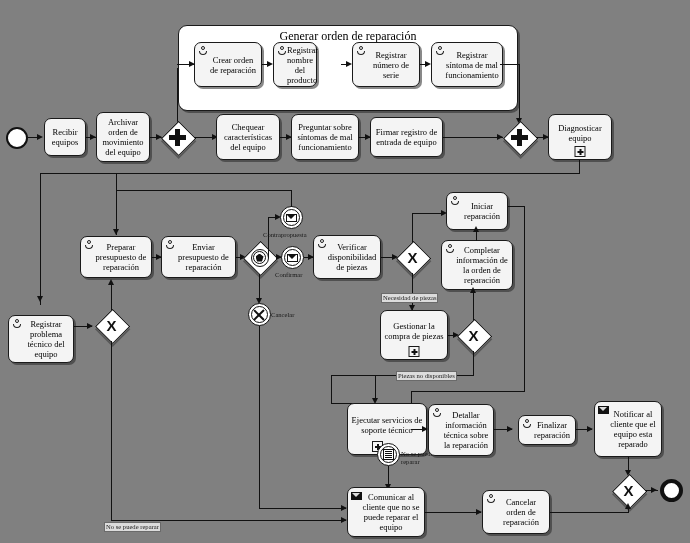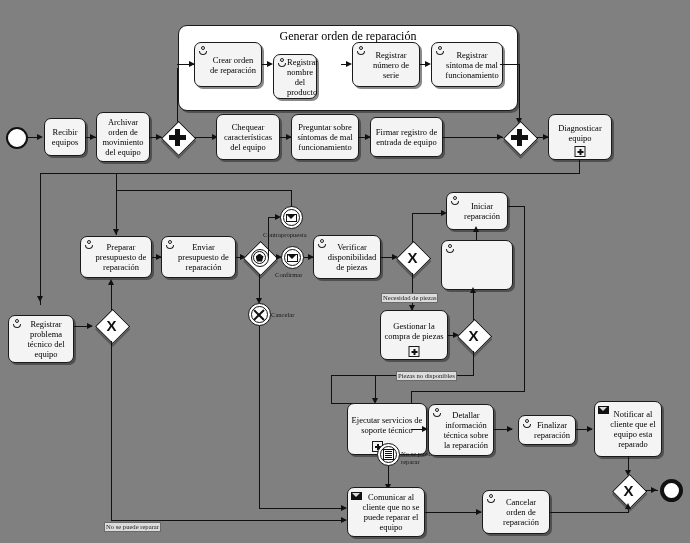--- a/index.html
+++ b/index.html
@@ -109,21 +109,21 @@
     <span class="subproc-title">Generar orden de reparación</span>
   </div>
 
   <div class="task has-icon" style="left:194px;top:42px;width:68px;height:45px;">
     <span class="uicon">
         <i class="head"></i>
         <i class="body"></i>
       </span>
     <span class="lbl">Crear orden de reparación</span>
   </div>
-  <div class="task has-icon" style="left:273px;top:42px;width:44px;height:45px;margin-top:12px;">
+  <div class="task has-icon" style="left:273px;top:42px;width:44px;height:45px;">
     <span class="uicon">
         <i class="head"></i>
         <i class="body"></i>
       </span>
     <span class="lbl">Registrar nombre del producto</span>
   </div>
   <div class="task has-icon" style="left:352px;top:42px;width:68px;height:45px;">
     <span class="uicon">
         <i class="head"></i>
         <i class="body"></i>
@@ -336,20 +336,21 @@
         <i class="body"></i>
       </span>
     <span class="lbl">Iniciar reparación</span>
   </div>
 
   <div class="task has-icon" style="left:441px;top:240px;width:72px;height:50px;">
     <span class="uicon">
         <i class="head"></i>
         <i class="body"></i>
       </span>
+    <span class="lbl">Completar información de la orden de reparación</span>
   </div>
 
   <div class="ln lnv" style="left:476px;top:230px;height:11px;"></div>
   <div class="arr u" style="left:472.8px;top:226px;"></div>
 
   <div class="task" style="left:380px;top:310px;width:68px;height:50px;">
     <span class="lbl" style="margin-bottom:9px;">Gestionar la compra de piezas</span>
     <span class="plusmark"></span>
   </div>
   <div class="ln lnh" style="left:448px;top:335px;width:12px;"></div>

